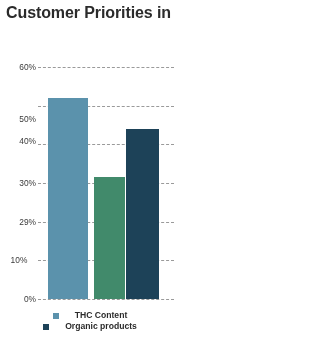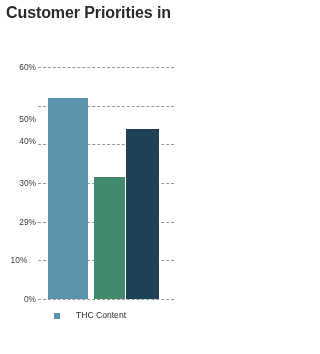--- a/index.html
+++ b/index.html
@@ -94,20 +94,21 @@
     align-items: center;
     gap: 7px;
     line-height: 11px;
   }
   .legend-item {
     display: flex;
     flex-direction: row;
     align-items: center;
     gap: 16px;
     white-space: nowrap;
+    font-weight: bold;
   }
   .legend-swatch {
     width: 6px;
     height: 6px;
     flex: 0 0 auto;
   }
   .legend-label {
     font-size: 8.6px;
     color: #2b2b2b;
   }
@@ -144,15 +145,21 @@
       <div class="bar" title="Organic products: 44%" style="left: 88px; width: 33px; height: 170.133px; background: rgb(29, 66, 88);"></div>
     </div>
 
   <div id="legend">
     <div class="legend-row">
       <div class="legend-item">
         <span class="legend-swatch" style="background: rgb(91, 146, 172);"></span>
         <span class="legend-label">THC Content</span>
       </div>
     </div>
+    <div class="legend-row">
+      <div class="legend-item">
+        <span class="legend-swatch" style="background: rgb(29, 66, 88);"></span>
+        <span class="legend-label">Organic products</span>
+      </div>
+    </div>
   </div>
 
 </div>
 
 </body></html>

